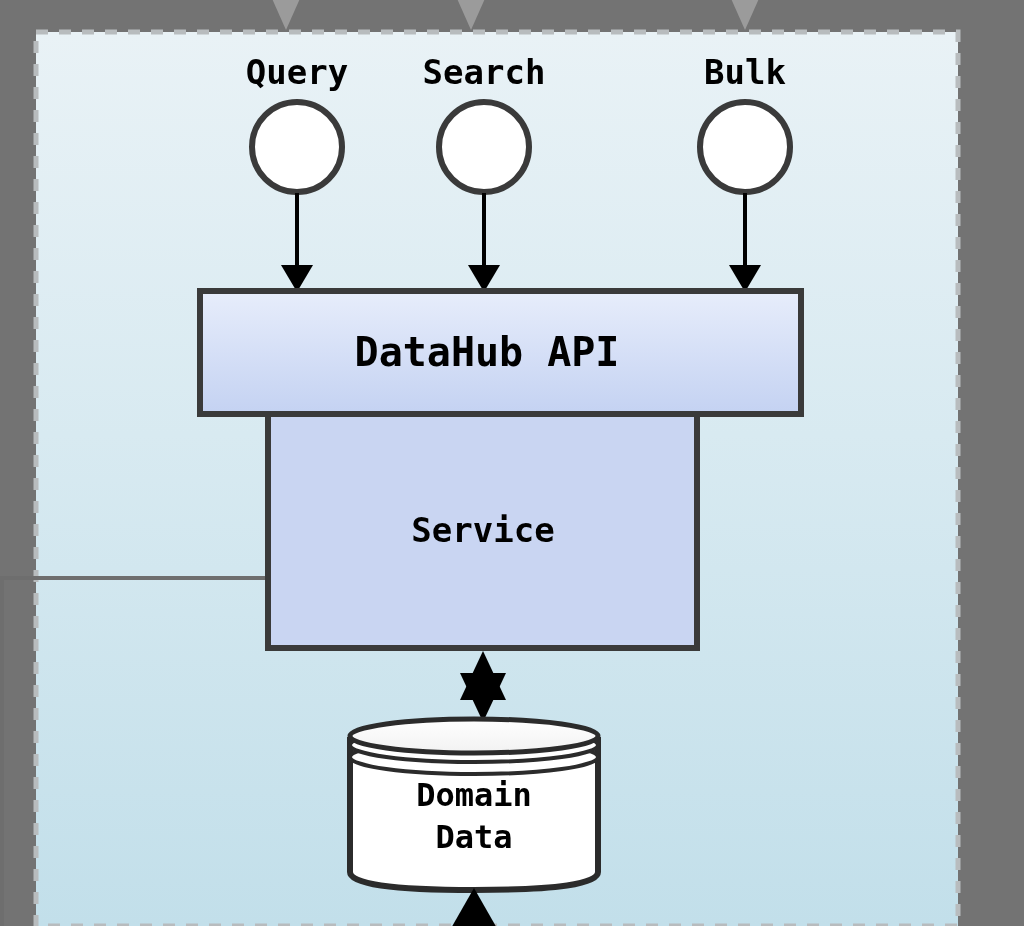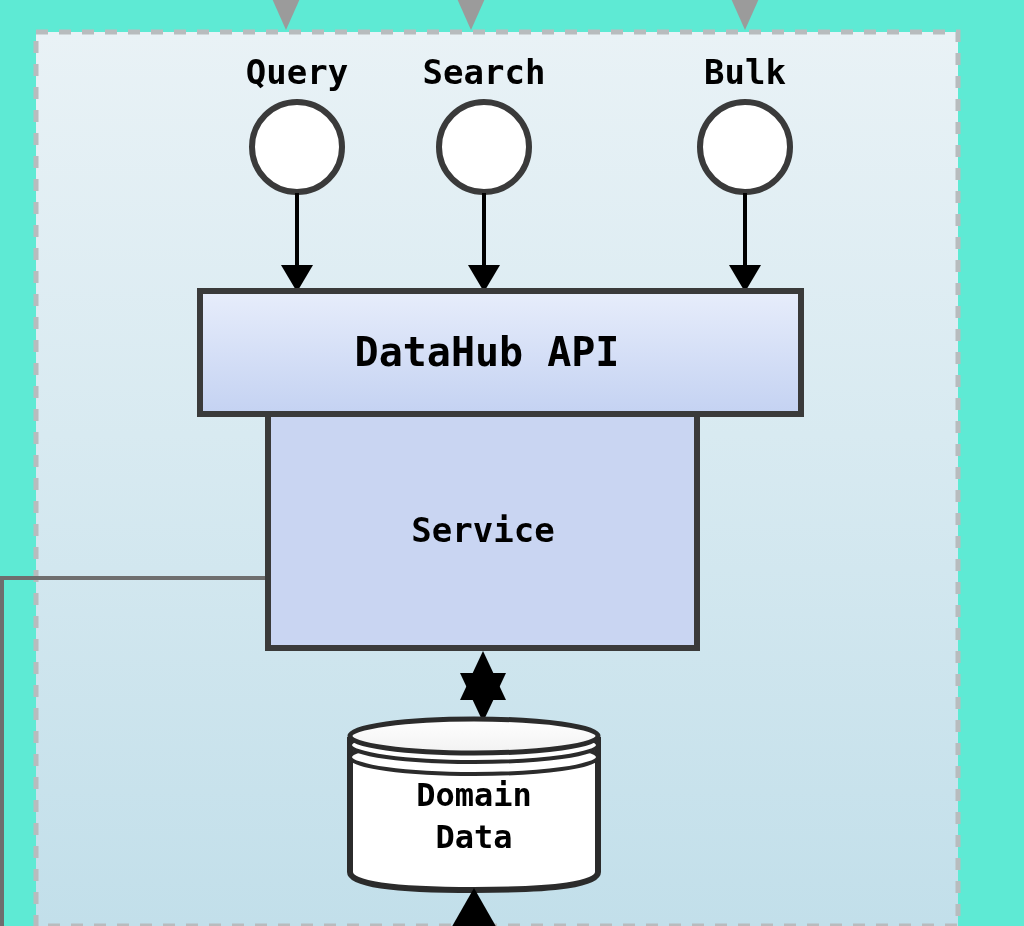--- a/index.html
+++ b/index.html
@@ -4,21 +4,21 @@
 <style>
   html, body {
     margin: 0;
     padding: 0;
     background: #efefef;
   }
   #canvas {
     position: relative;
     width: 1024px;
     height: 926px;
-    background: #5eead4;
+    background: #737373;
     overflow: hidden;
     font-family: "DejaVu Sans Mono", monospace;
   }
   #diagram-svg {
     position: absolute;
     left: 0;
     top: 0;
     width: 1024px;
     height: 926px;
     display: block;

